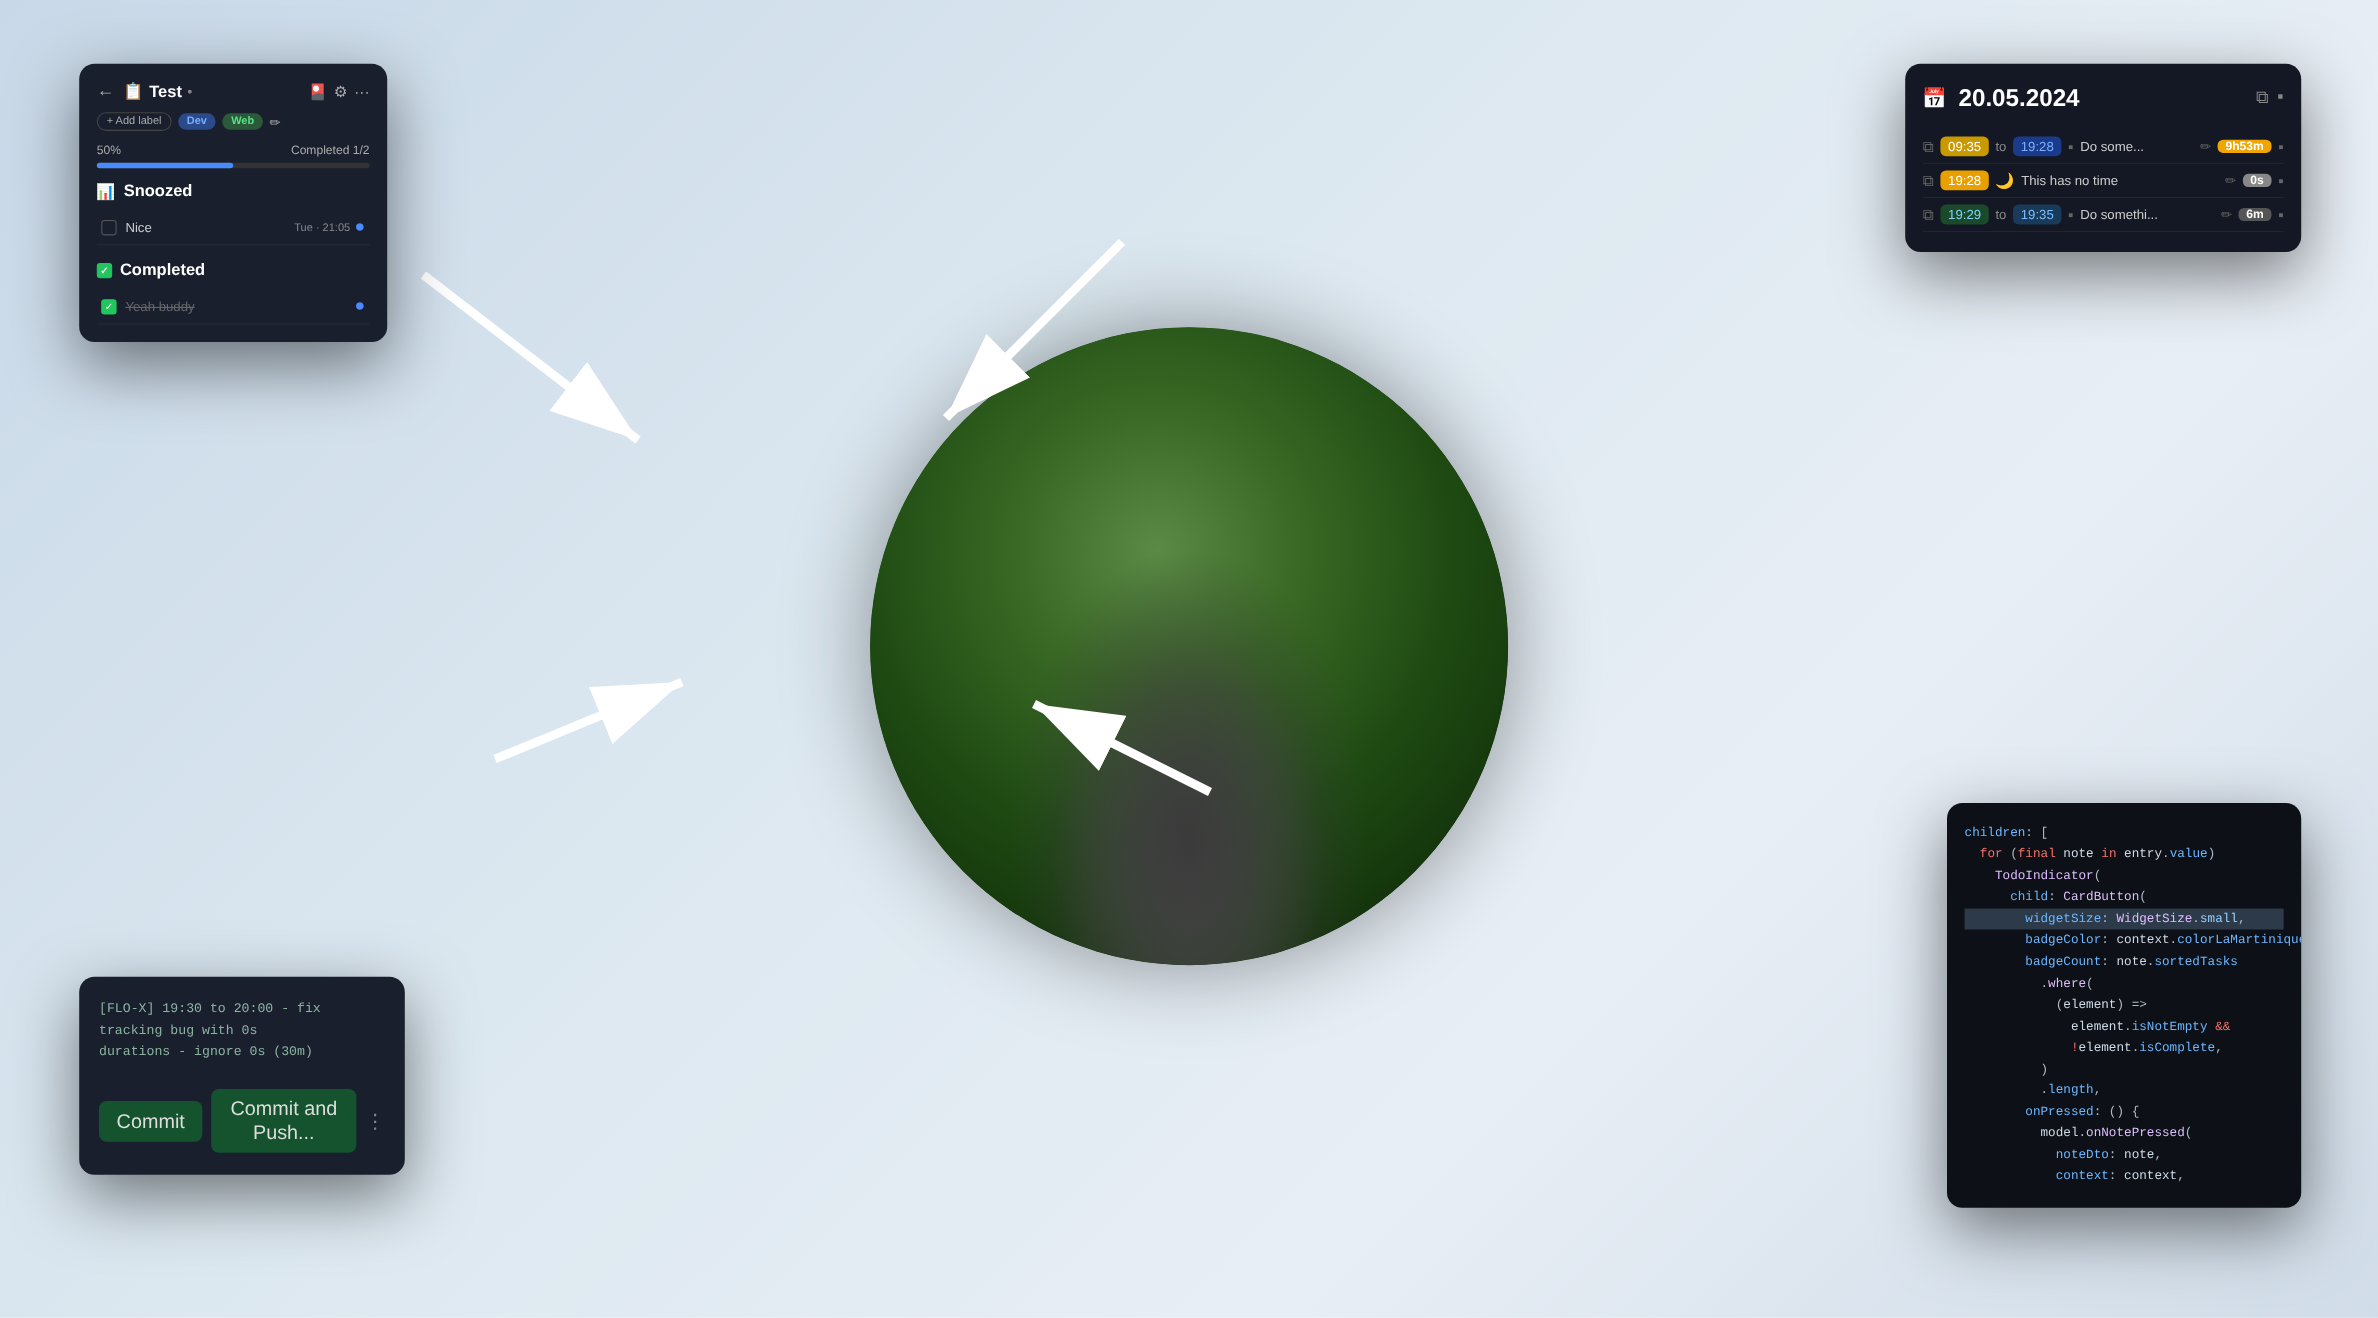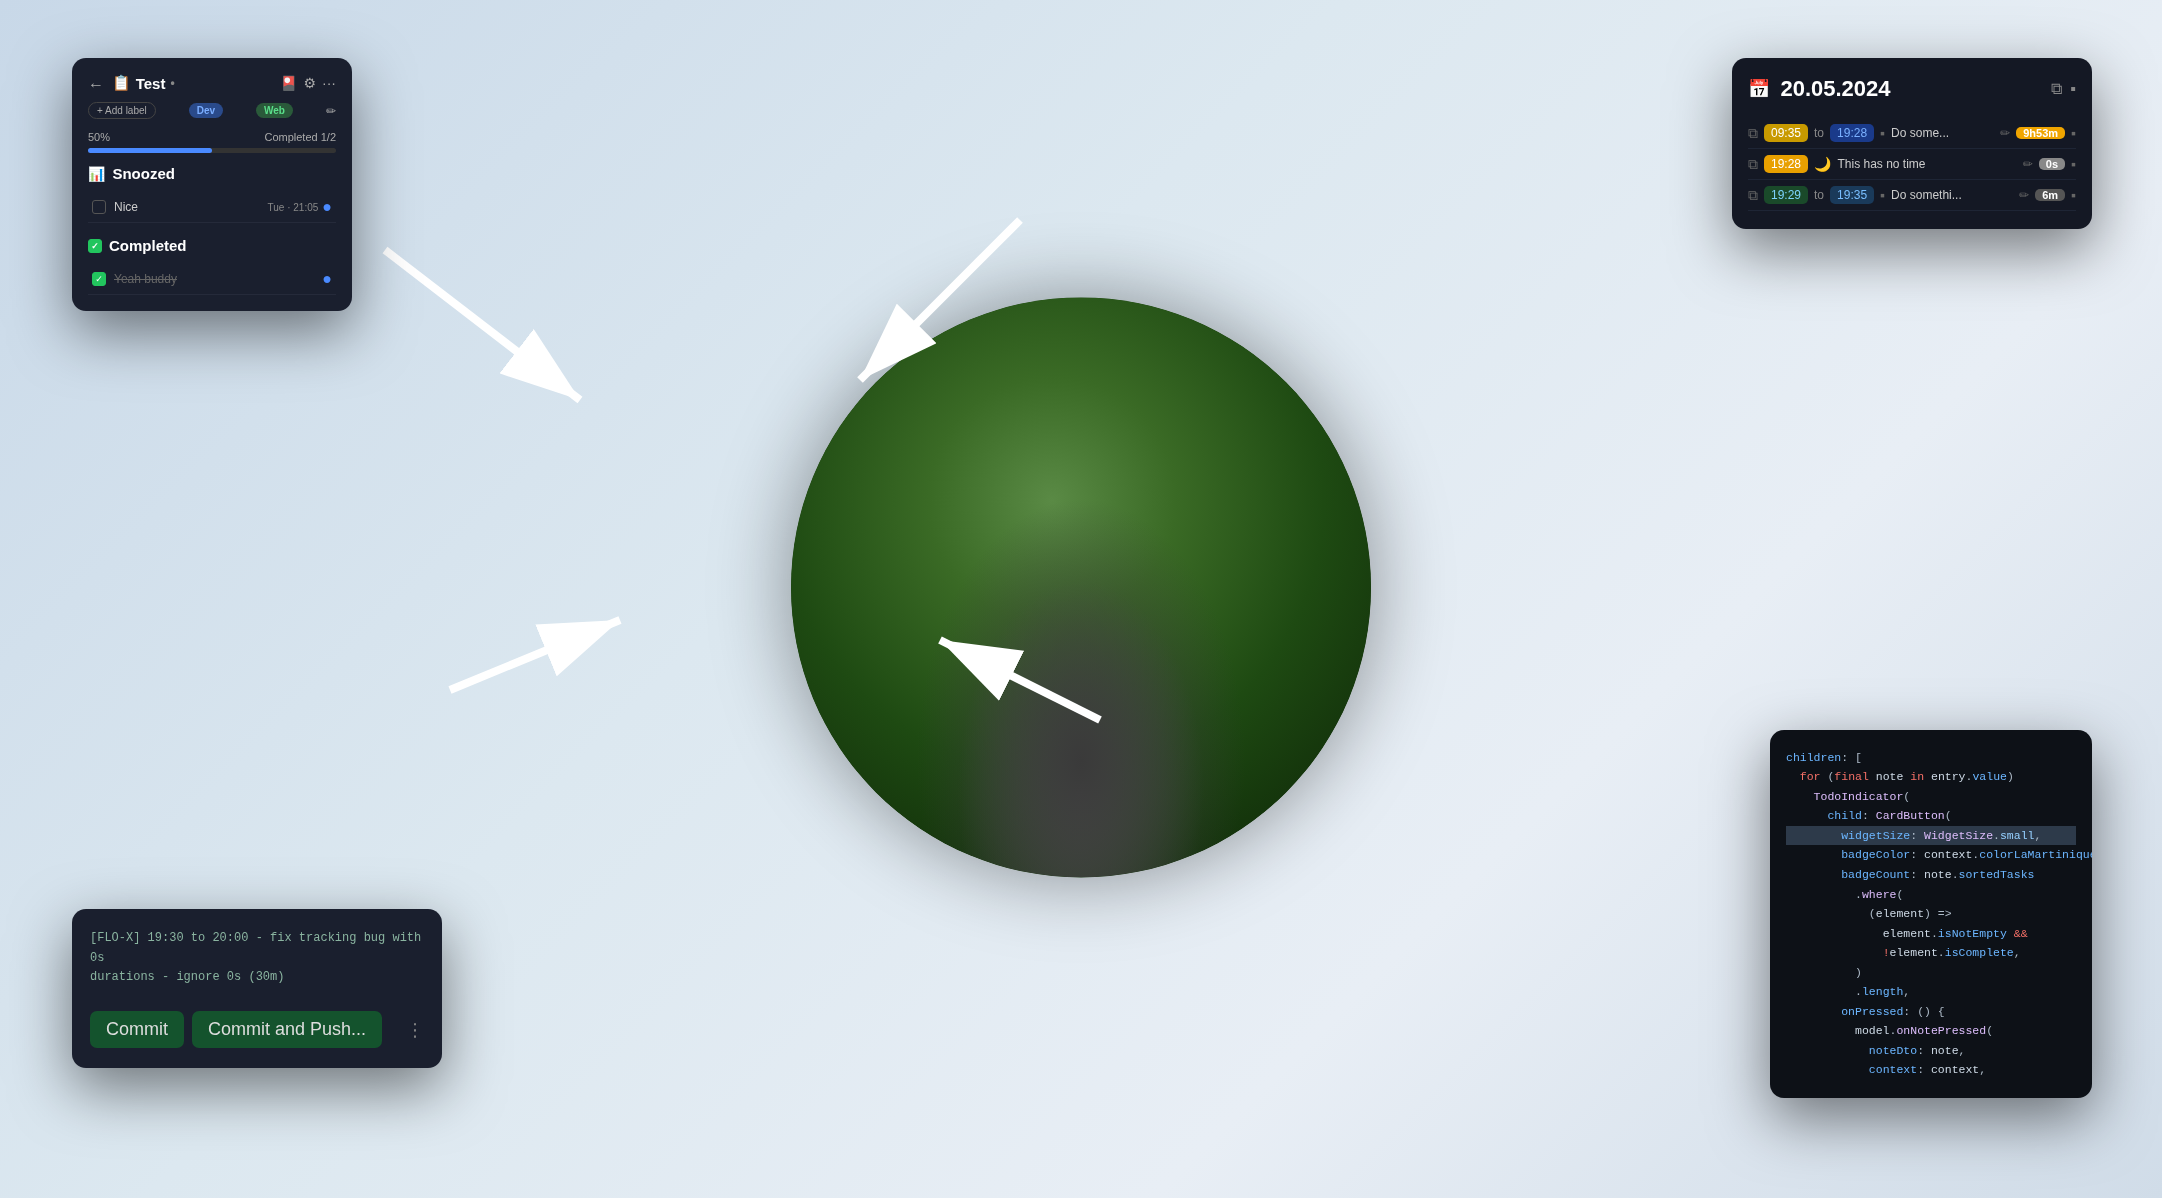--- a/index.html
+++ b/index.html
@@ -73,21 +73,20 @@
       align-items: center;
     }
     .card-todo .header-icons span { font-size: 14px; cursor: pointer; color: #aaa; }
 
     .card-todo .labels {
       display: flex;
       gap: 6px;
       align-items: center;
       margin-bottom: 12px;
       flex-wrap: wrap;
-      justify-content: space-between;
     }
     .label-add {
       border: 1px solid #444;
       border-radius: 20px;
       padding: 2px 8px;
       font-size: 10px;
       color: #aaa;
       cursor: pointer;
     }
     .label-tag {
@@ -226,21 +225,21 @@
     .duration-badge.small { background: #555; }
     .entry-menu { font-size: 14px; color: #666; cursor: pointer; }
     .no-time-badge { background: #e8a000; }
     .badge-19 { background: #1a4a2a; color: #7dd3fc; }
 
     
     .card-git {
       position: absolute;
       left: 72px;
       bottom: 130px;
-      width: 370px;
+      width: 296px;
       background: #1a1f2e;
       border-radius: 14px;
       padding: 20px 18px;
       box-shadow: 0 20px 60px rgba(0,0,0,0.5);
       color: #fff;
     }
     .git-message {
       font-size: 12px;
       color: #8ab4a0;
       font-family: 'Courier New', monospace;

